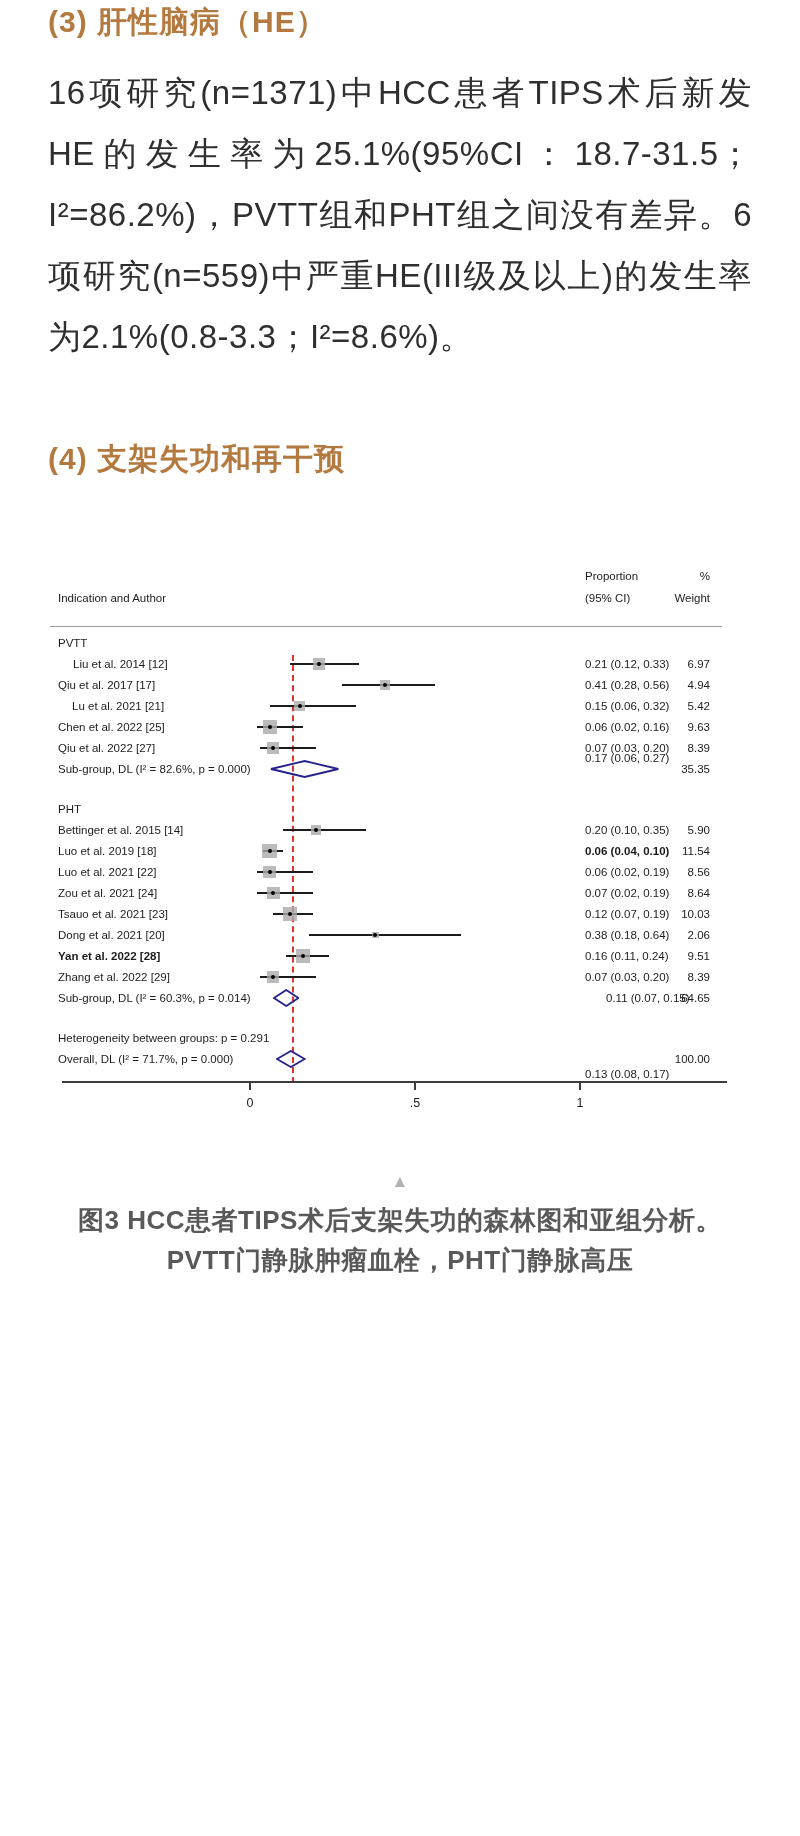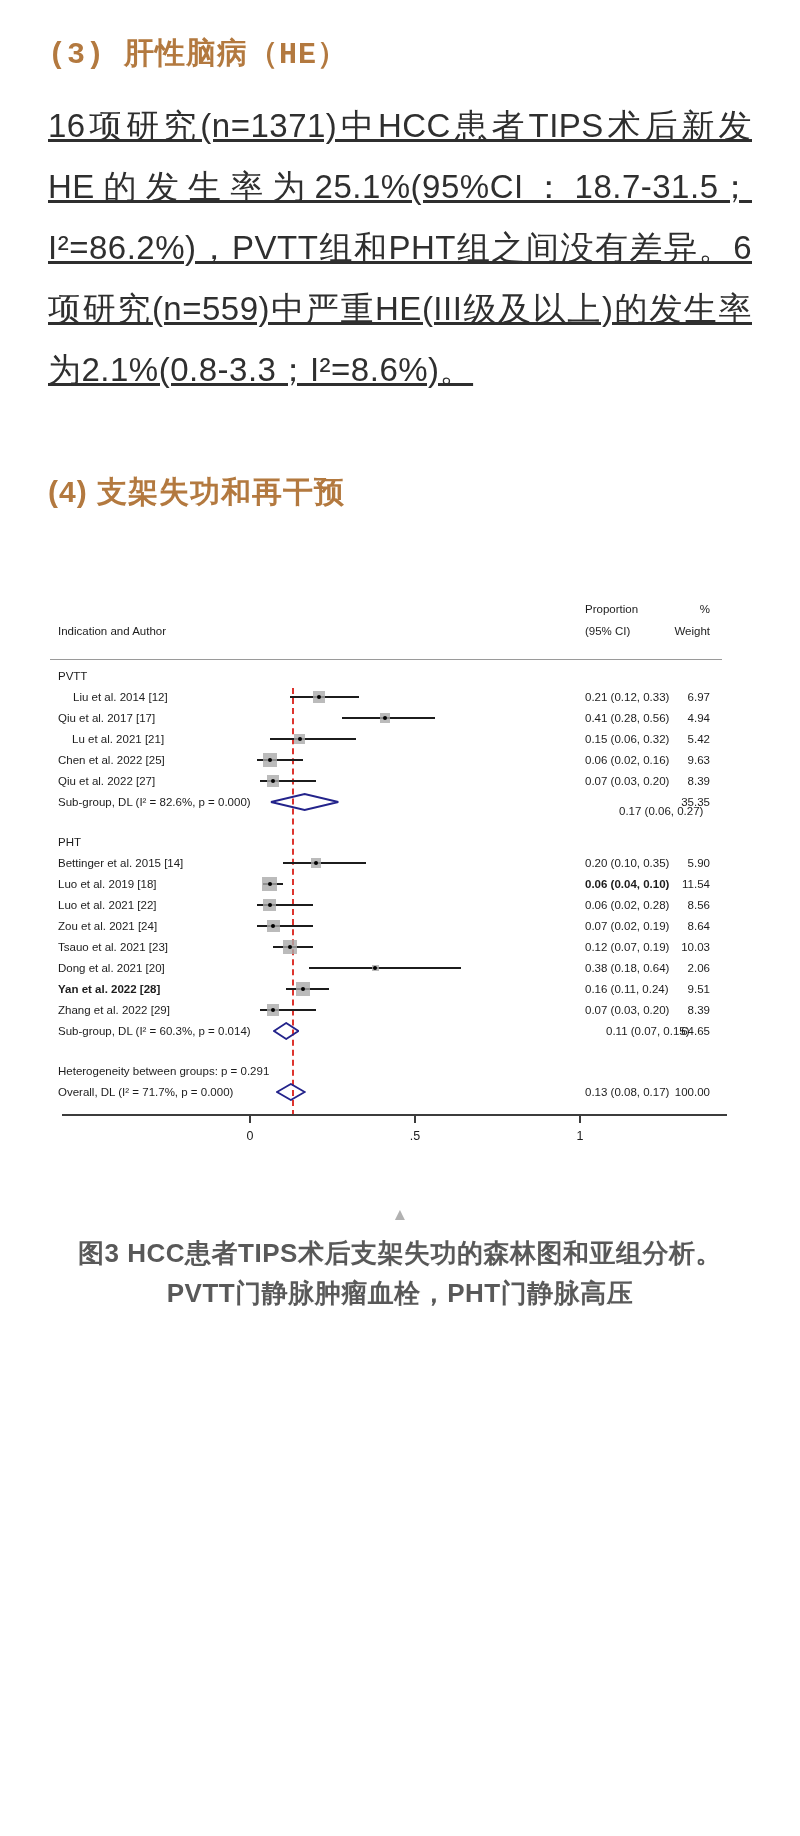--- a/index.html
+++ b/index.html
@@ -5,25 +5,25 @@
   html,body{margin:0;padding:0;}
   body{
     width:800px;height:1836px;overflow:hidden;background:#ffffff;
     font-family:"Liberation Sans","DejaVu Sans",sans-serif;
   }
   main{width:800px;}
   .heading{
     margin:0 48px;font-size:30px;font-weight:bold;line-height:44px;
     color:#b3793f;letter-spacing:1px;
   }
-  .heading.first{margin-top:33px;font-family:Liberation Mono, monospace;}
+  .heading.first{}
   .heading.second{margin-top:70px;}
   .body-text{
     margin:18px 48px 0;font-size:33px;line-height:61px;color:#303030;
-    text-align:justify;letter-spacing:0.5px;color:#2f2f2f;text-decoration:underline;
+    text-align:justify;letter-spacing:0.5px;color:#2f2f2f;
   }
   .body-text.second{margin-top:16px;}
   figure{margin:70px 0 0;position:relative;width:800px;height:575px;padding:0;}
   
   .fp-text{position:absolute;font-size:11.5px;line-height:14px;color:#1c1c1c;white-space:nowrap;}
   .fp-right{text-align:right;}
   .fp-hline{position:absolute;height:1px;background:#9a9a9a;}
   .fp-axis{position:absolute;height:2px;background:#3c3c3c;}
   .fp-tick{position:absolute;width:2px;height:7px;background:#3c3c3c;}
   .fp-ticklabel{position:absolute;font-size:12.5px;color:#1c1c1c;transform:translateX(-50%);}
@@ -86,40 +86,40 @@
         <div class="fp-text" style="left: 58px; top: 190px;">Qiu et al. 2022 [27]</div>
         <div class="fp-ciline" style="left: 259.9px; top: 196px; width: 56.1px; background: rgb(28, 28, 28);"></div>
         <div class="fp-square" style="left: 266.728px; top: 190.628px; width: 12.7448px; height: 12.7448px; background: rgb(170, 170, 170);"></div>
         <div class="fp-dot" style="left: 271.1px; top: 195px; background: rgb(0, 0, 0);"></div>
         <div class="fp-text" style="left: 585px; top: 190px;">0.07 (0.03, 0.20)</div>
         <div class="fp-text fp-right" style="left: 642px; top: 190px; width: 68px;">8.39</div>
         <div class="fp-text" style="left: 58px; top: 211px;">Sub-group, DL (I² = 82.6%, p = 0.000)</div>
         <svg width="69.30000000000001" height="18" class="fp-diamond" style="left: 269.8px; top: 209px;">
           <polygon points="1,9 34.650000000000006,1 68.30000000000001,9 34.650000000000006,17" fill="#ffffff" fill-opacity="0" stroke="#23238b" stroke-width="1.8"></polygon>
         </svg>
-        <div class="fp-text" style="left: 585px; top: 220px; margin-left: 34px;">0.17 (0.06, 0.27)</div>
+        <div class="fp-text" style="left: 585px; top: 200px;">0.17 (0.06, 0.27)</div>
         <div class="fp-text fp-right" style="left: 642px; top: 211px; width: 68px;">35.35</div>
         <div class="fp-text" style="left: 58px; top: 251px;">PHT</div>
         <div class="fp-text" style="left: 58px; top: 272px;">Bettinger et al. 2015 [14]</div>
         <div class="fp-ciline" style="left: 283px; top: 278px; width: 82.5px; background: rgb(28, 28, 28);"></div>
         <div class="fp-square" style="left: 310.656px; top: 273.656px; width: 10.6876px; height: 10.6876px; background: rgb(170, 170, 170);"></div>
         <div class="fp-dot" style="left: 314px; top: 277px; background: rgb(0, 0, 0);"></div>
         <div class="fp-text" style="left: 585px; top: 272px;">0.20 (0.10, 0.35)</div>
         <div class="fp-text fp-right" style="left: 642px; top: 272px; width: 68px;">5.90</div>
         <div class="fp-text" style="left: 58px; top: 293px;">Luo et al. 2019 [18]</div>
         <div class="fp-ciline" style="left: 263.2px; top: 299px; width: 19.8px; background: rgb(28, 28, 28);"></div>
         <div class="fp-square" style="left: 262.326px; top: 292.526px; width: 14.9471px; height: 14.9471px; background: rgb(170, 170, 170);"></div>
         <div class="fp-dot" style="left: 267.8px; top: 298px; background: rgb(0, 0, 0);"></div>
         <div class="fp-text" style="left: 585px; top: 293px; font-weight: bold;">0.06 (0.04, 0.10)</div>
         <div class="fp-text fp-right" style="left: 642px; top: 293px; width: 68px;">11.54</div>
         <div class="fp-text" style="left: 58px; top: 314px;">Luo et al. 2021 [22]</div>
         <div class="fp-ciline" style="left: 256.6px; top: 320px; width: 56.1px; background: rgb(28, 28, 28);"></div>
         <div class="fp-square" style="left: 263.363px; top: 314.563px; width: 12.8733px; height: 12.8733px; background: rgb(170, 170, 170);"></div>
         <div class="fp-dot" style="left: 267.8px; top: 319px; background: rgb(0, 0, 0);"></div>
-        <div class="fp-text" style="left: 585px; top: 314px;">0.06 (0.02, 0.28)</div>
+        <div class="fp-text" style="left: 585px; top: 314px;">0.06 (0.02, 0.19)</div>
         <div class="fp-text fp-right" style="left: 642px; top: 314px; width: 68px;">8.56</div>
         <div class="fp-text" style="left: 58px; top: 335px;">Zou et al. 2021 [24]</div>
         <div class="fp-ciline" style="left: 256.6px; top: 341px; width: 56.1px; background: rgb(28, 28, 28);"></div>
         <div class="fp-square" style="left: 266.633px; top: 335.533px; width: 12.9333px; height: 12.9333px; background: rgb(170, 170, 170);"></div>
         <div class="fp-dot" style="left: 271.1px; top: 340px; background: rgb(0, 0, 0);"></div>
         <div class="fp-text" style="left: 585px; top: 335px;">0.07 (0.02, 0.19)</div>
         <div class="fp-text fp-right" style="left: 642px; top: 335px; width: 68px;">8.64</div>
         <div class="fp-text" style="left: 58px; top: 356px;">Tsauo et al. 2021 [23]</div>
         <div class="fp-ciline" style="left: 273.1px; top: 362px; width: 39.6px; background: rgb(28, 28, 28);"></div>
         <div class="fp-square" style="left: 282.633px; top: 356.033px; width: 13.9349px; height: 13.9349px; background: rgb(170, 170, 170);"></div>
@@ -148,21 +148,21 @@
         <svg width="26.399999999999977" height="18" class="fp-diamond" style="left: 273.1px; top: 438px;">
           <polygon points="1,9 13.199999999999989,1 25.399999999999977,9 13.199999999999989,17" fill="#ffffff" fill-opacity="0" stroke="#23238b" stroke-width="1.8"></polygon>
         </svg>
         <div class="fp-text" style="left: 578px; top: 440px; margin-left: 28px;">0.11 (0.07, 0.15)</div>
         <div class="fp-text fp-right" style="left: 642px; top: 440px; width: 68px;">64.65</div>
         <div class="fp-text" style="left: 58px; top: 480px;">Heterogeneity between groups: p = 0.291</div>
         <div class="fp-text" style="left: 58px; top: 501px;">Overall, DL (I² = 71.7%, p = 0.000)</div>
         <svg width="29.700000000000045" height="18" class="fp-diamond" style="left: 276.4px; top: 499px;">
           <polygon points="1,9 14.850000000000023,1 28.700000000000045,9 14.850000000000023,17" fill="#ffffff" fill-opacity="0" stroke="#23238b" stroke-width="1.8"></polygon>
         </svg>
-        <div class="fp-text" style="left: 585px; top: 501px;">0.13 (0.08, 0.17)</div>
+        <div class="fp-text" style="left: 585px; top: 516px;">0.13 (0.08, 0.17)</div>
         <div class="fp-text fp-right" style="left: 642px; top: 501px; width: 68px;">100.00</div>
         <div class="fp-axis" style="left: 62px; top: 530px; width: 665px;"></div>
         <div class="fp-tick" style="left: 249px; top: 532px;"></div>
         <div class="fp-ticklabel" style="left: 250px; top: 545px;">0</div>
         <div class="fp-tick" style="left: 414px; top: 532px;"></div>
         <div class="fp-ticklabel" style="left: 415px; top: 545px;">.5</div>
         <div class="fp-tick" style="left: 579px; top: 532px;"></div>
         <div class="fp-ticklabel" style="left: 580px; top: 545px;">1</div>
       </div>
   </figure>

